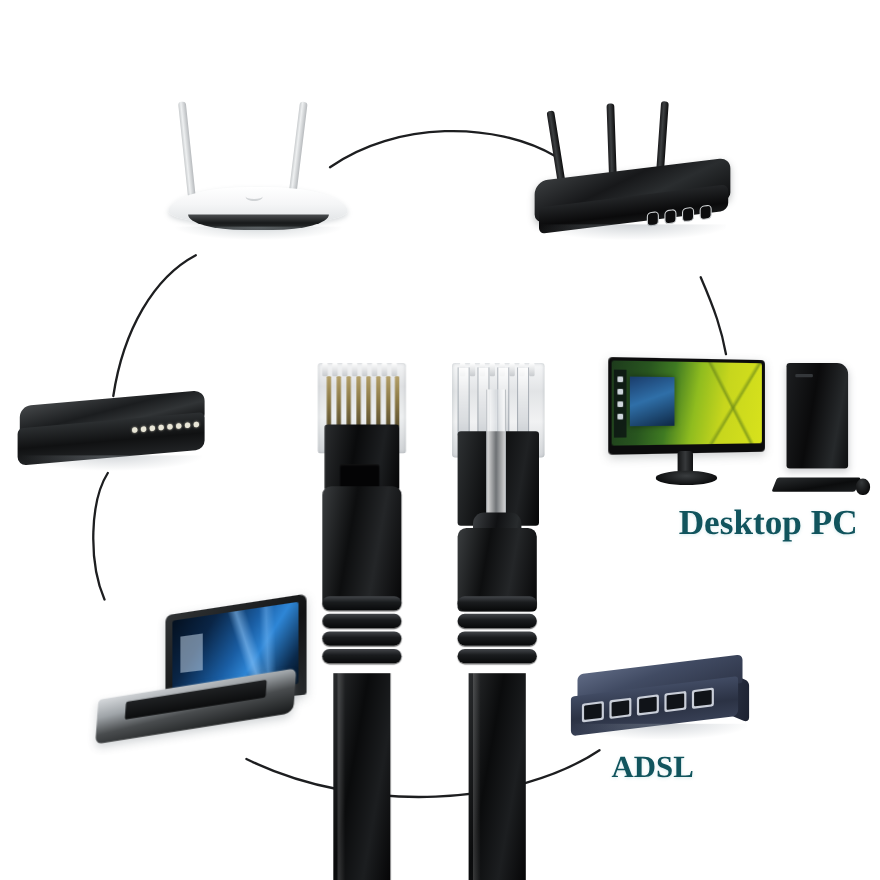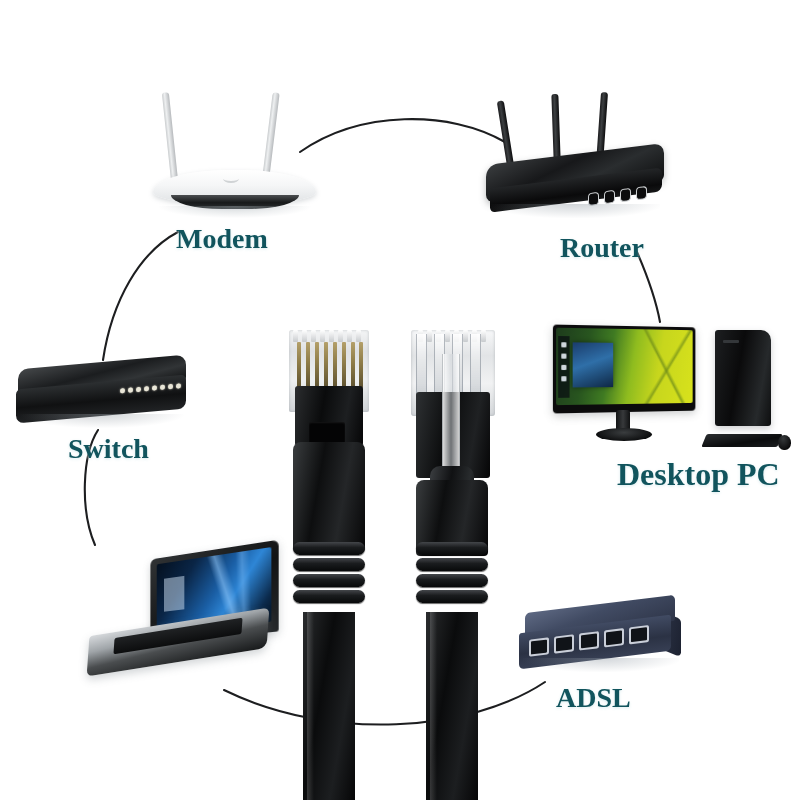--- a/index.html
+++ b/index.html
@@ -495,54 +495,51 @@
   </svg>
 
   <div class="device" id="modem">
     <div class="mdm-ant" id="mdm-ant-l"></div>
     <div class="mdm-ant" id="mdm-ant-r"></div>
     <div class="mdm-body"></div>
     <div class="mdm-logo"></div>
     <div class="mdm-front"></div>
     <div class="mdm-shadow"></div>
   </div>
-  <div class="dev-label" style="left:176px; top:223px; font-size:28px;">Modem</div>
 
   <div class="device" id="router">
     <div class="rt-ant" id="rt-ant-1"></div>
     <div class="rt-ant" id="rt-ant-2"></div>
     <div class="rt-ant" id="rt-ant-3"></div>
     <div class="rt-top"></div>
     <div class="rt-front"></div>
     <div class="rt-leds">
       <div class="rt-led" style="left:0px"></div>
       <div class="rt-led" style="left:16px"></div>
       <div class="rt-led" style="left:32px"></div>
       <div class="rt-led" style="left:48px"></div>
     </div>
     <div class="rt-shadow"></div>
   </div>
-  <div class="dev-label" style="left:560px; top:232px; font-size:28px;">Router</div>
 
   <div class="device" id="switch">
     <div class="sw-top"></div>
     <div class="sw-front"></div>
     <div class="sw-leds">
       <div class="sw-led" style="left:0px"></div>
       <div class="sw-led" style="left:8px"></div>
       <div class="sw-led" style="left:16px"></div>
       <div class="sw-led" style="left:24px"></div>
       <div class="sw-led" style="left:32px"></div>
       <div class="sw-led" style="left:40px"></div>
       <div class="sw-led" style="left:48px"></div>
       <div class="sw-led" style="left:56px"></div>
     </div>
     <div class="sw-shadow"></div>
   </div>
-  <div class="dev-label" style="left:68px; top:433px; font-size:28px;">Switch</div>
 
   <div class="device" id="desktop">
     <div class="mon-frame">
       <div class="mon-screen">
         <div class="leafv"></div>
         <div class="win"></div>
         <div class="dock">
           <i></i>
           <i></i>
           <i></i>

